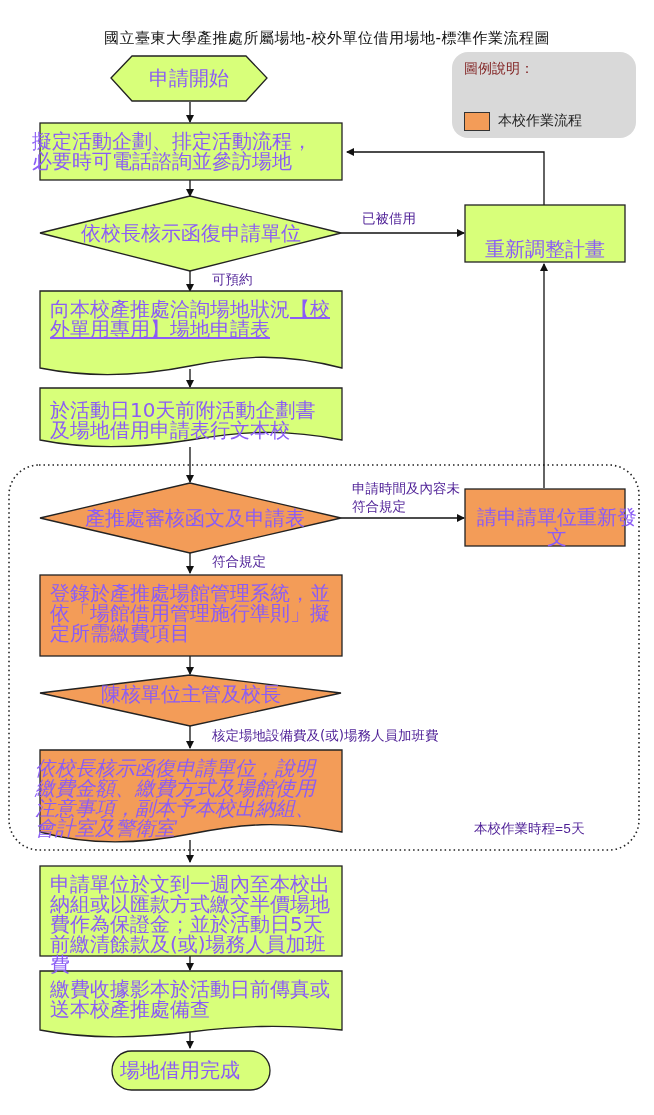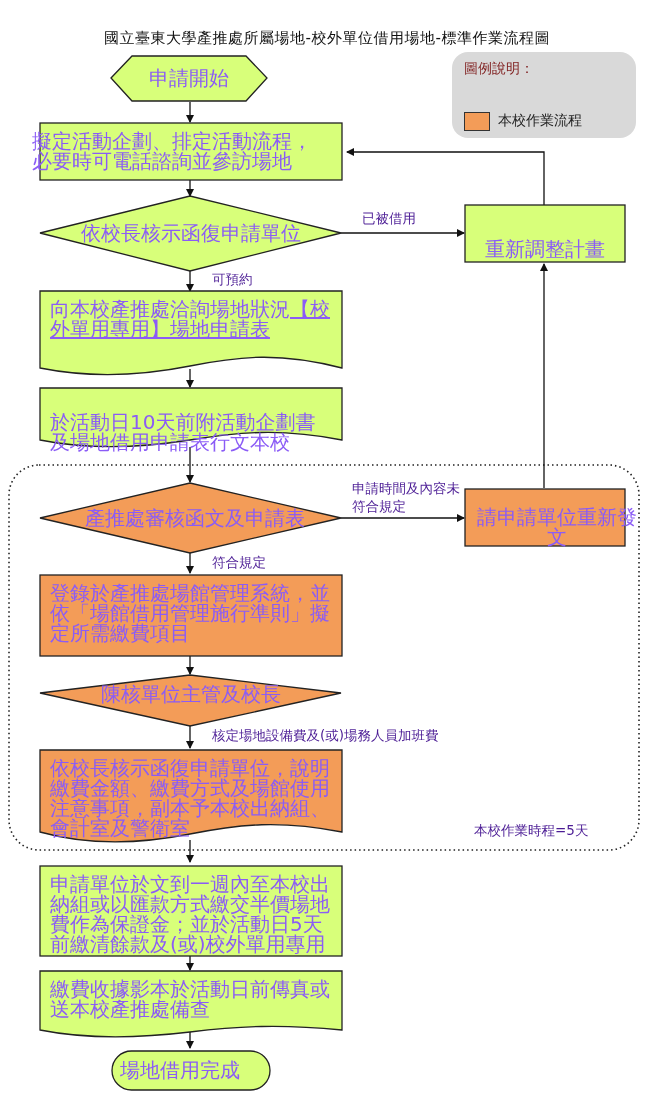--- a/index.html
+++ b/index.html
@@ -75,28 +75,28 @@
     <div class="sw" style="background:#f39c58;"></div>
     <span class="rt">本校作業流程</span>
   </div>
 </div>
 
 <div class="txt center" style="left:111px; top:68px; width:156px;">申請開始</div>
 <div class="txt" style="left:32px; top:131px; width:285px;">擬定活動企劃、排定活動流程，必要時可電話諮詢並參訪場地</div>
 <div class="txt center" style="left:60px; top:223px; width:262px;">依校長核示函復申請單位</div>
 <div class="txt center" style="left:465px; top:239px; width:160px;text-align:center;">重新調整計畫</div>
 <div class="txt" style="left:50px; top:299px; width:285px;"><span>向本校產推處洽詢場地狀況</span><span class="u">【校外單用專用】場地申請表</span></div>
-<div class="txt" style="left:50px; top:412px; width:285px;">於活動日10天前附活動企劃書及場地借用申請表行文本校</div>
+<div class="txt" style="left:50px; top:400px; width:285px;">於活動日10天前附活動企劃書及場地借用申請表行文本校</div>
 <div class="txt center" style="left:64px; top:508px; width:262px;">產推處審核函文及申請表</div>
 <div class="txt center" style="left:465px; top:507px; width:160px;padding-left:12px;">請申請單位重新發文</div>
 <div class="txt" style="left:50px; top:583px; width:285px;">登錄於產推處場館管理系統，並依「場館借用管理施行準則」擬定所需繳費項目</div>
 <div class="txt center" style="left:60px; top:684px; width:262px;">陳核單位主管及校長</div>
-<div class="txt" style="left:50px; top:758px; width:285px;">依校長核示函復申請單位，說明繳費金額、繳費方式及場館使用注意事項，副本予本校出納組、會計室及警衛室</div>
-<div class="txt" style="left:50px; top:874px; width:285px;">申請單位於文到一週內至本校出納組或以匯款方式繳交半價場地費作為保證金；並於活動日5天前繳清餘款及(或)校外單用專用</div>
+<div class="txt" style="left:35px; top:758px; width:285px;font-style:italic;">依校長核示函復申請單位，說明繳費金額、繳費方式及場館使用注意事項，副本予本校出納組、會計室及警衛室</div>
+<div class="txt" style="left:50px; top:874px; width:285px;">申請單位於文到一週內至本校出納組或以匯款方式繳交半價場地費作為保證金；並於活動日5天前繳清餘款及(或)場務人員加班費</div>
 <div class="txt" style="left:50px; top:979px; width:285px;">繳費收據影本於活動日前傳真或送本校產推處備查</div>
 <div class="txt center" style="left:112px; top:1060px; width:136px;">場地借用完成</div>
 
 <div class="lbl" style="left:362px; top:209px;">已被借用</div>
 <div class="lbl" style="left:212px; top:270px;">可預約</div>
 <div class="lbl" style="left:352px; top:479px; width:110px;">申請時間及內容未符合規定</div>
-<div class="lbl" style="left:212px; top:553px;">符合規定</div>
+<div class="lbl" style="left:212px; top:553px;font-family:Liberation Serif, serif;">符合規定</div>
 <div class="lbl" style="left:212px; top:726px;">核定場地設備費及(或)場務人員加班費</div>
-<div class="lbl" style="left:474px; top:821px;">本校作業時程=5天</div>
+<div class="lbl" style="left:474px; top:821px;font-family:Liberation Mono, monospace;">本校作業時程=5天</div>
 
 </body></html>

